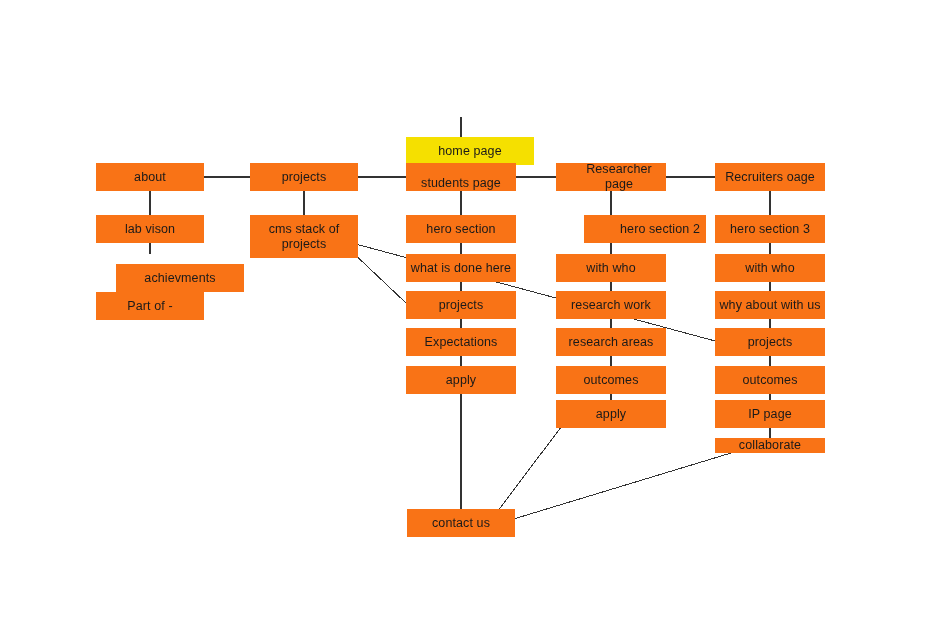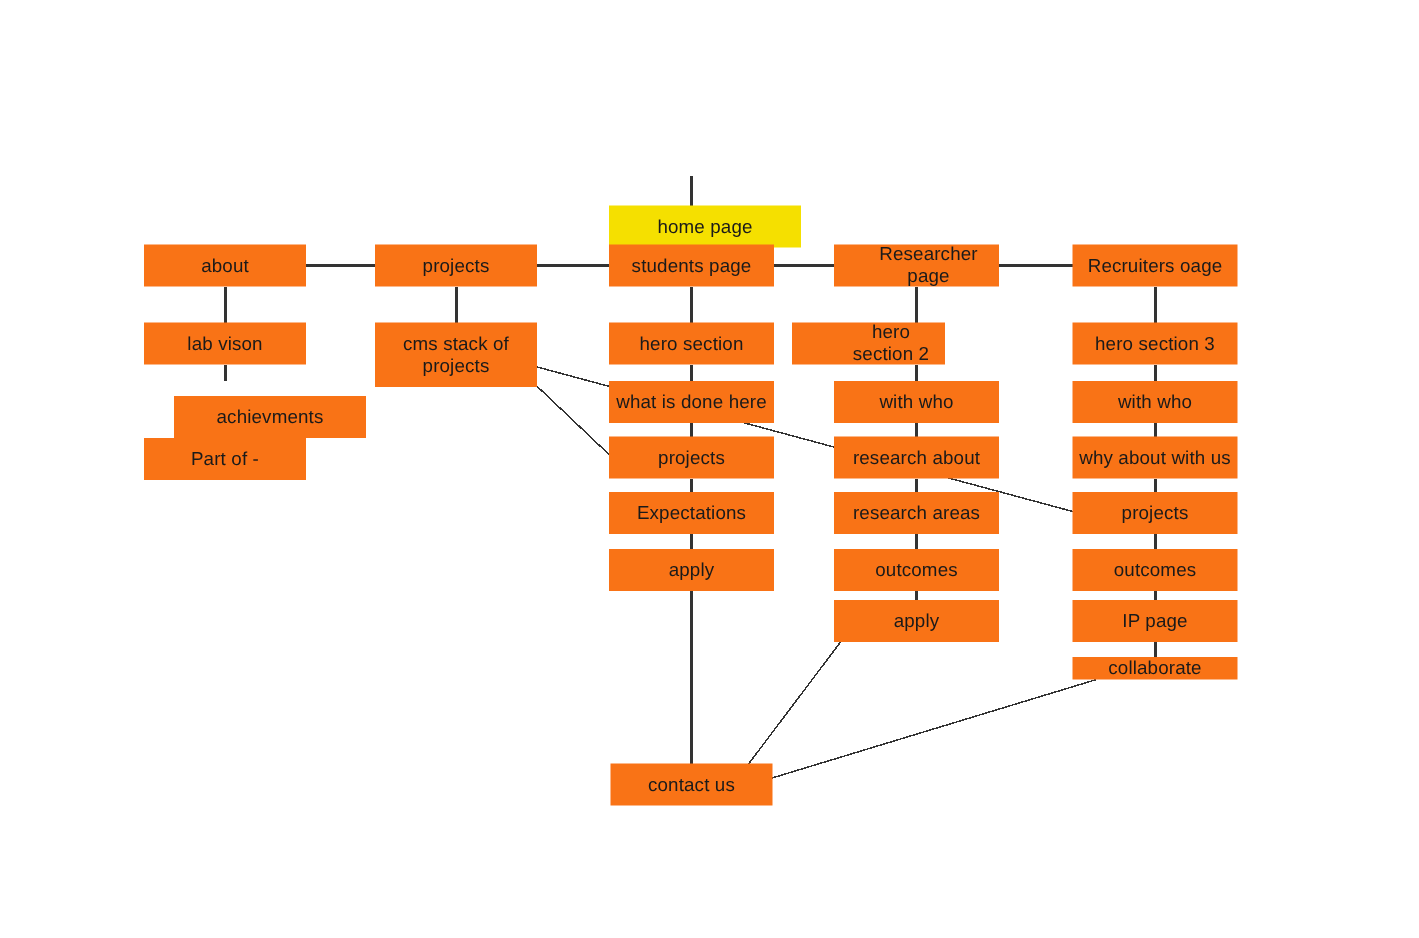--- a/index.html
+++ b/index.html
@@ -91,21 +91,21 @@
   <div id="nodes">
       <div class="node accent" style="left: 406px; top: 89px; width: 128px; height: 28px; margin-top: 48px;">
         <span class="label">home page</span>
       </div>
       <div class="node" style="left: 96px; top: 163px; width: 108px; height: 28px;">
         <span class="label">about</span>
       </div>
       <div class="node" style="left: 250px; top: 163px; width: 108px; height: 28px;">
         <span class="label">projects</span>
       </div>
-      <div class="node" style="left: 406px; top: 163px; width: 110px; height: 28px;">
+      <div class="node" style="left: 406px; top: 163px; width: 110px; height: 28px; align-items: flex-end;">
         <span class="label">students page</span>
       </div>
       <div class="node" style="left: 556px; top: 163px; width: 110px; height: 28px; padding-left: 20px;">
         <span class="label">Researcher page</span>
       </div>
       <div class="node" style="left: 715px; top: 163px; width: 110px; height: 28px;">
         <span class="label">Recruiters oage</span>
       </div>
       <div class="node" style="left: 96px; top: 215px; width: 108px; height: 28px;">
         <span class="label">lab vison</span>
@@ -128,28 +128,28 @@
       </div>
       <div class="node" style="left: 406px; top: 291px; width: 110px; height: 28px;">
         <span class="label">projects</span>
       </div>
       <div class="node" style="left: 406px; top: 328px; width: 110px; height: 28px;">
         <span class="label">Expectations</span>
       </div>
       <div class="node" style="left: 406px; top: 366px; width: 110px; height: 28px;">
         <span class="label">apply</span>
       </div>
-      <div class="node" style="left: 528px; top: 215px; width: 102px; height: 28px; padding-left: 34px;">
+      <div class="node" style="left: 584px; top: 215px; width: 122px; height: 28px; padding-left: 34px;">
         <span class="label">hero section 2</span>
       </div>
       <div class="node" style="left: 556px; top: 254px; width: 110px; height: 28px;">
         <span class="label">with who</span>
       </div>
       <div class="node" style="left: 556px; top: 291px; width: 110px; height: 28px;">
-        <span class="label">research about</span>
+        <span class="label">research work</span>
       </div>
       <div class="node" style="left: 556px; top: 328px; width: 110px; height: 28px;">
         <span class="label">research areas</span>
       </div>
       <div class="node" style="left: 556px; top: 366px; width: 110px; height: 28px;">
         <span class="label">outcomes</span>
       </div>
       <div class="node" style="left: 556px; top: 400px; width: 110px; height: 28px;">
         <span class="label">apply</span>
       </div>

